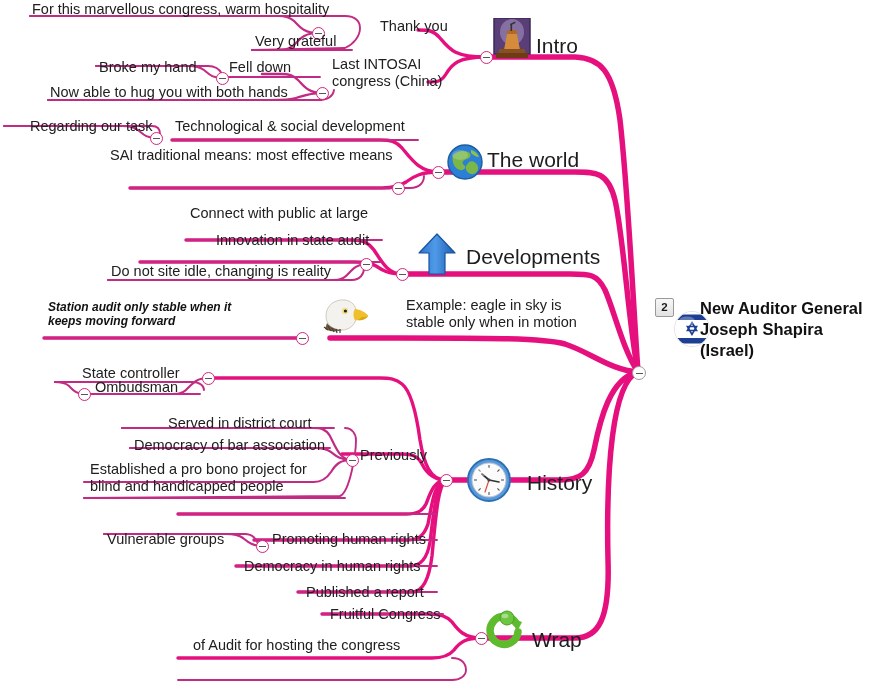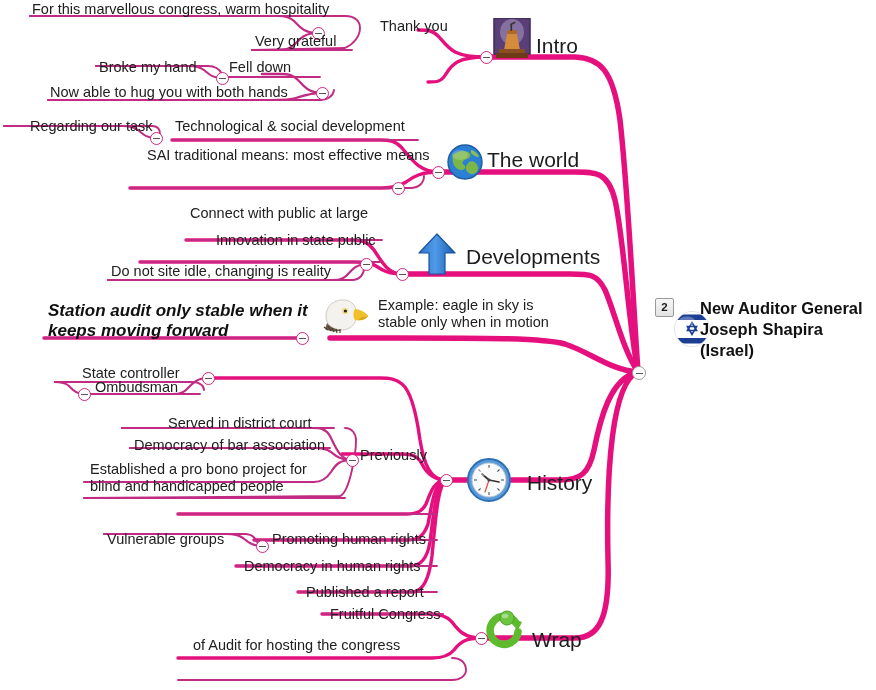--- a/index.html
+++ b/index.html
@@ -12,22 +12,22 @@
   }
   #canvas{position:absolute;left:0;top:0;width:876px;height:690px;}
   svg.wires{position:absolute;left:0;top:0;width:876px;height:690px;pointer-events:none;}
 
   
   .node{position:absolute;white-space:nowrap;line-height:1.16;}
   .node .txt{display:block;}
   .lf{            
     font-size:14.5px;color:#202020;
   }
-  .mid{font-size:14.5px;color:#202020;}
-  .bold-it{font-weight:bold;font-style:italic;font-size:17px;color:#111;}
+  .mid{font-size:14.5px;color:#202020;margin-left:28px;}
+  .bold-it{font-weight:bold;font-style:italic;font-size:12px;color:#111;}
   .branch-label{font-size:21px;color:#1d1d1d;}
 
   
   #central{
     position:absolute;left:700px;top:298px;width:172px;
     font-size:16.5px;font-weight:bold;line-height:1.26;color:#111;
   }
   #badge2{
     position:absolute;left:655px;top:298px;
     width:17px;height:17px;border:1px solid #9a9a9a;border-radius:2px;
@@ -296,32 +296,36 @@
 
   <div class="node mid" style="left:378px;top:297px;">
     <span class="txt">Example: eagle in sky is</span>
     <span class="txt">stable only when in motion</span>
   </div>
 
   <div class="node lf" style="left:380px;top:18px;">Thank you</div>
   <div class="node lf" style="left:32px;top:1px;">For this marvellous congress, warm hospitality</div>
   <div class="node lf" style="left:255px;top:33px;">Very grateful</div>
 
+  <div class="node lf" style="left:332px;top:56px;">
+    <span class="txt">Last INTOSAI</span>
+    <span class="txt">congress (China)</span>
+  </div>
   <div class="node lf" style="left:229px;top:59px;">Fell down</div>
   <div class="node lf" style="left:99px;top:59px;">Broke my hand</div>
   <div class="node lf" style="left:50px;top:84px;">Now able to hug you with both hands</div>
 
   <div class="node lf" style="left:175px;top:118px;">Technological &amp; social development</div>
   <div class="node lf" style="left:6px;top:118px;margin-left:24px;">Regarding our task</div>
-  <div class="node lf" style="left:110px;top:147px;margin-left:37px;">
+  <div class="node lf" style="left:110px;top:147px;">
     <span class="txt">SAI traditional means: most effective means</span>
   </div>
 
   <div class="node lf" style="left:190px;top:205px;">Connect with public at large</div>
-  <div class="node lf" style="left:216px;top:232px;">Innovation in state public</div>
+  <div class="node lf" style="left:216px;top:232px;">Innovation in state audit</div>
   <div class="node lf" style="left:111px;top:263px;">Do not site idle, changing is reality</div>
 
   <div class="node bold-it" style="left:48px;top:301px;">
     <span class="txt">Station audit only stable when it</span>
     <span class="txt">keeps moving forward</span>
   </div>
 
   <div class="node lf" style="left:82px;top:365px;">State controller</div>
   <div class="node lf" style="left:95px;top:379px;">Ombudsman</div>
 

